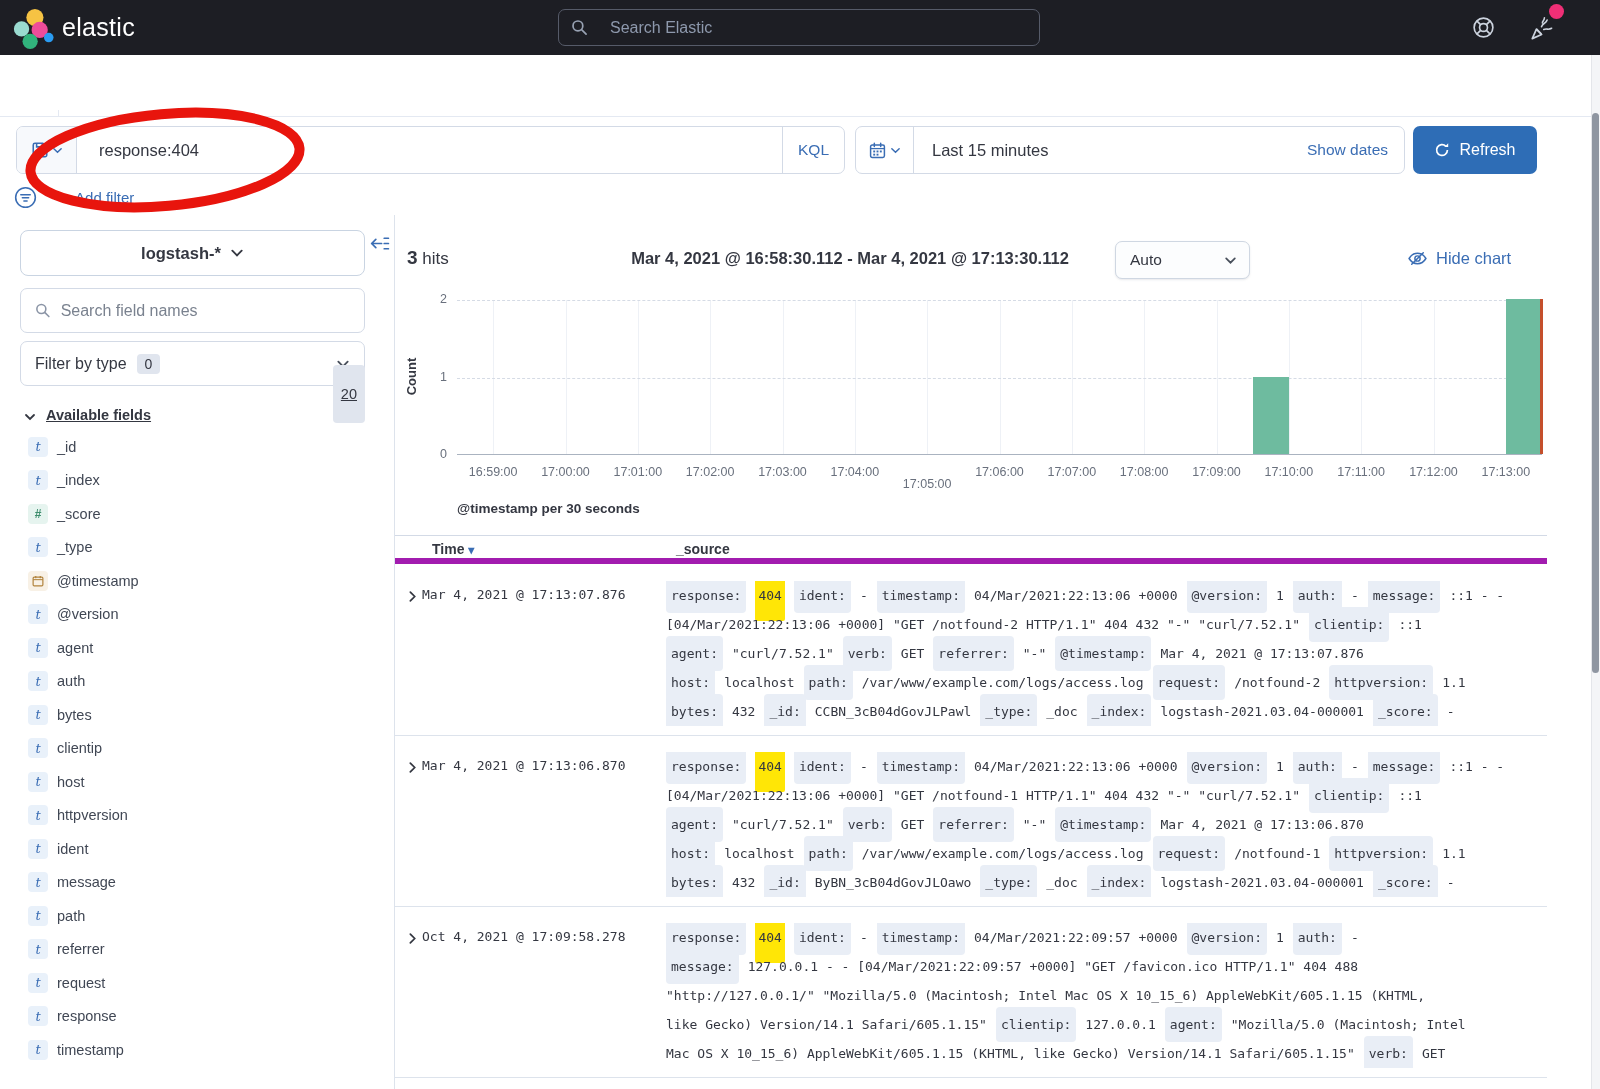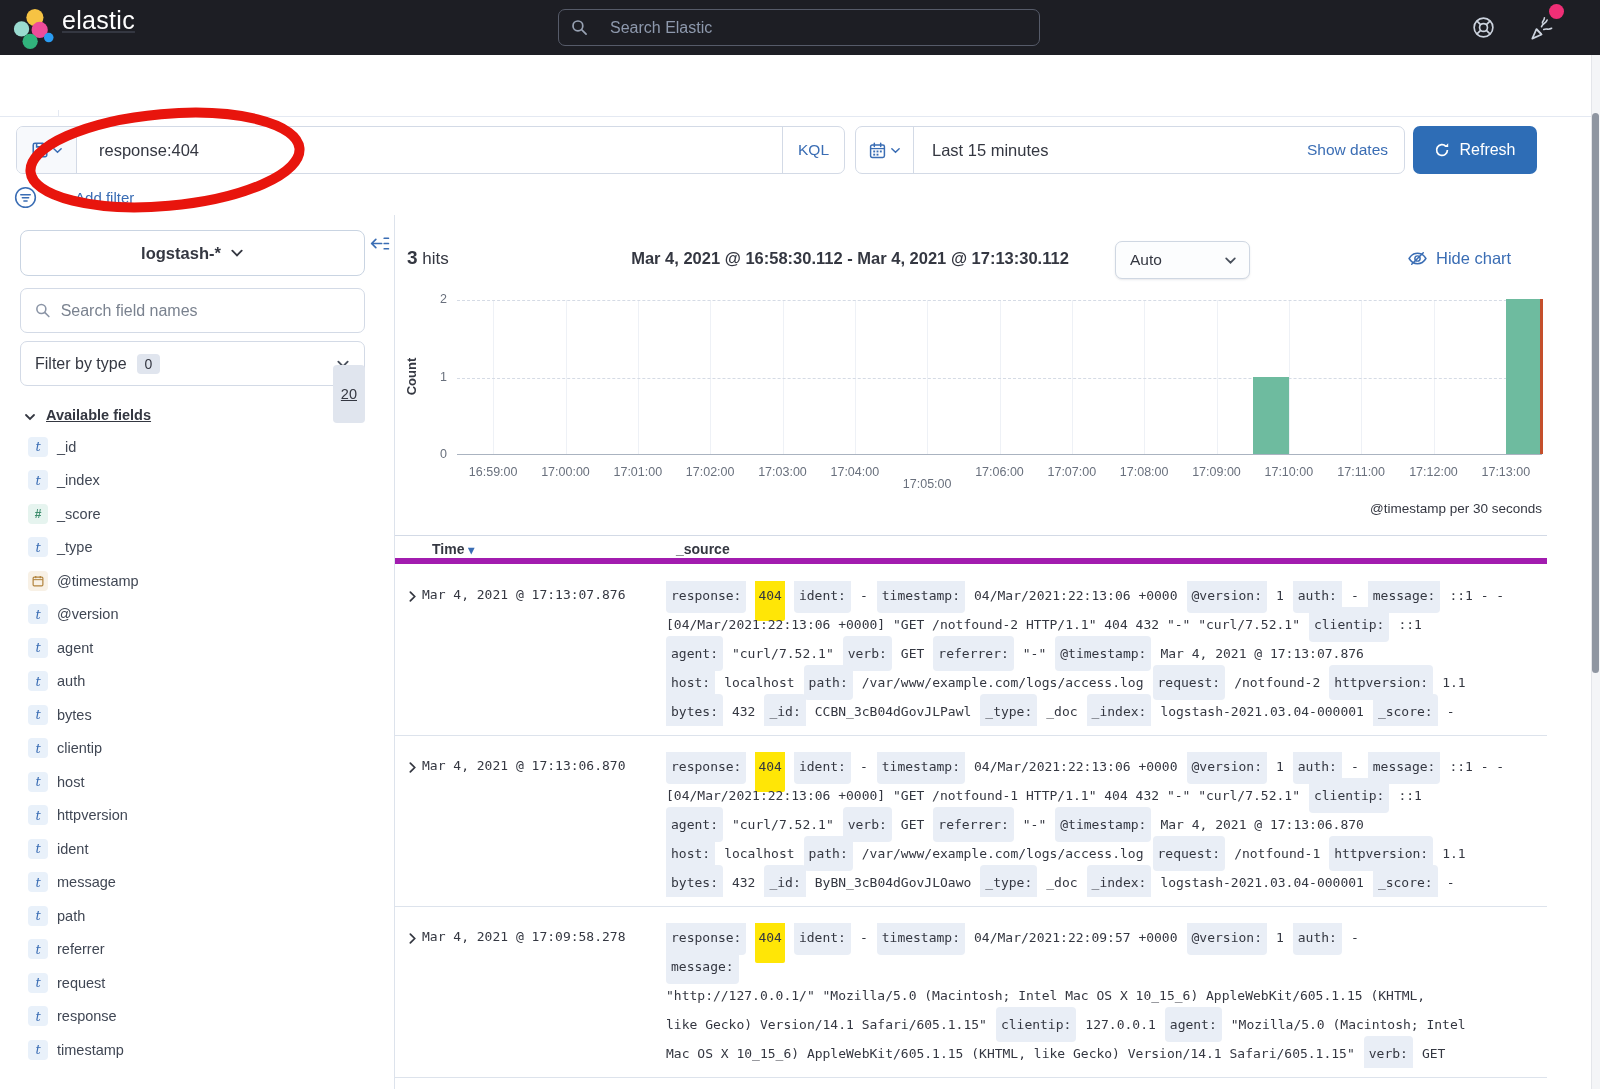--- a/index.html
+++ b/index.html
@@ -3,21 +3,21 @@
 <meta charset="utf-8">
 <style>
   * { margin:0; padding:0; box-sizing:border-box; }
   body { background:#fff; }
   .app { position:relative; width:1600px; height:1089px; overflow:hidden; background:#fff;
          font-family:"Liberation Sans", sans-serif; color:#343741; }
 
   
   .top-bar { position:absolute; left:0; top:0; width:1600px; height:55px; background:#1d1e24;
              display:flex; align-items:center; }
-  .logo-wrap { display:flex; align-items:flex-start; margin-left:12px;text-decoration:underline; }
+  .logo-wrap { display:flex; align-items:center; margin-left:12px; }
   .logo-text { color:#fff; font-size:25px; font-weight:500; letter-spacing:.3px; margin-left:8px; }
   .global-search { position:absolute; left:558px; top:9px; width:482px; height:37px;
                    border:1px solid #565b69; border-radius:7px; display:flex; align-items:center;
                    padding:0 12px; color:#8e99ad;gap:12px; }
   .global-search svg { flex:0 0 auto; }
   .global-search input { background:transparent; border:none; outline:none; color:#aeb6c4;
                          font-size:16px; margin-left:10px; width:100%; font-family:inherit; }
   .global-search input::placeholder { color:#8e99ad; }
   .hdr-icon { position:absolute; top:15px; color:#ccd3de; }
   .notif-dot { position:absolute; left:1549px; top:4px; width:15px; height:15px; border-radius:50%;
@@ -108,21 +108,21 @@
             transform:rotate(-90deg); font-size:13px; font-weight:bold; }
   .ytick { position:absolute; width:30px; left:22px; text-align:right; font-size:12.5px; color:#69707d; }
   .plot { position:absolute; left:62px; top:85px; width:1085px; height:155px; }
   .gridv { position:absolute; top:0; bottom:0; width:1px; background:#eef1f6; }
   .gridh { position:absolute; left:0; right:0; border-top:1px dashed #d5dbe5; }
   .baseline { position:absolute; left:0; right:0; bottom:0; height:1px; background:#aab3c0; }
   .bar { position:absolute; bottom:1px; background:#6ebb9f; }
   .end-marker { position:absolute; bottom:1px; width:3px; background:#c44f2c; }
   .xticks { position:absolute; left:62px; top:250px; width:1085px; height:16px; }
   .xticks span { position:absolute; transform:translateX(-50%); font-size:12.5px; color:#69707d; white-space:nowrap; }
-  .xlabel { position:absolute; left:62px; top:286px; width:1085px; text-align:right; font-size:13.5px; font-weight:normal; }
+  .xlabel { position:absolute; left:62px; top:286px; width:1085px; text-align:left; font-size:13.5px; font-weight:bold; }
 
   
   .tbl-head { position:absolute; left:0; top:320px; width:1152px; height:29px;
               border-top:1px solid #d3dae6; border-bottom:6px solid #a21caf; }
   .tbl-head .time-h { position:absolute; left:37px; top:5px; font-size:14px; font-weight:bold; cursor:pointer; }
   .sort-arrow { color:#3a6db4; font-size:12px; }
   .tbl-head .src-h { position:absolute; left:281px; top:5px; font-size:14px; font-weight:bold; }
   .doc-rows { position:absolute; left:0; top:350px; width:1152px; height:524px; overflow:hidden; }
   .doc-row { display:flex; border-bottom:1px solid #dde3ec; padding:16px 0 9px; }
   .expand { width:27px; padding-left:11px; padding-top:8px; color:#343741; cursor:pointer; flex:0 0 auto; }
@@ -497,24 +497,24 @@
             <div class="src-line"><span class="tok t">[04/Mar/2021:22:13:06 +0000] "GET /notfound-1 HTTP/1.1" 404 432 "-" "curl/7.52.1"</span><span class="tok f">clientip:</span><span class="tok t">::1</span></div>
             <div class="src-line"><span class="tok f">agent:</span><span class="tok t">"curl/7.52.1"</span><span class="tok f">verb:</span><span class="tok t">GET</span><span class="tok f">referrer:</span><span class="tok t">"-"</span><span class="tok f">@timestamp:</span><span class="tok t">Mar 4, 2021 @ 17:13:06.870</span></div>
             <div class="src-line"><span class="tok f">host:</span><span class="tok t">localhost</span><span class="tok f">path:</span><span class="tok t">/var/www/example.com/logs/access.log</span><span class="tok f">request:</span><span class="tok t">/notfound-1</span><span class="tok f">httpversion:</span><span class="tok t">1.1</span></div>
             <div class="src-line"><span class="tok f">bytes:</span><span class="tok t">432</span><span class="tok f">_id:</span><span class="tok t">ByBN_3cB04dGovJLOawo</span><span class="tok f">_type:</span><span class="tok t">_doc</span><span class="tok f">_index:</span><span class="tok t">logstash-2021.03.04-000001</span><span class="tok f">_score:</span><span class="tok t">-</span></div>
           </div>
         </div>
         <div class="doc-row">
           <div class="expand"><svg width="13" height="13" viewBox="0 0 12 12">
               <path d="M4 2l4 4-4 4" fill="none" stroke="currentColor" stroke-width="1.6" stroke-linecap="round"></path>
             </svg></div>
-          <div class="dtime">Mar 4, 2021 @ 17:09:58.278</div>
+          <div class="dtime">Oct 4, 2021 @ 17:09:58.278</div>
           <div class="dsource">
             <div class="src-line"><span class="tok f">response:</span><span class="tok h">404</span><span class="tok f">ident:</span><span class="tok t">-</span><span class="tok f">timestamp:</span><span class="tok t">04/Mar/2021:22:09:57 +0000</span><span class="tok f">@version:</span><span class="tok t">1</span><span class="tok f">auth:</span><span class="tok t">-</span></div>
-            <div class="src-line"><span class="tok f">message:</span></div>
+            <div class="src-line"><span class="tok f">message:</span><span class="tok t">127.0.0.1 - - [04/Mar/2021:22:09:57 +0000] "GET /favicon.ico HTTP/1.1" 404 488</span></div>
             <div class="src-line"><span class="tok t">"http://127.0.0.1/" "Mozilla/5.0 (Macintosh; Intel Mac OS X 10_15_6) AppleWebKit/605.1.15 (KHTML,</span></div>
             <div class="src-line"><span class="tok t">like Gecko) Version/14.1 Safari/605.1.15"</span><span class="tok f">clientip:</span><span class="tok t">127.0.0.1</span><span class="tok f">agent:</span><span class="tok t">"Mozilla/5.0 (Macintosh; Intel</span></div>
             <div class="src-line"><span class="tok t">Mac OS X 10_15_6) AppleWebKit/605.1.15 (KHTML, like Gecko) Version/14.1 Safari/605.1.15"</span><span class="tok f">verb:</span><span class="tok t">GET</span></div>
           </div>
         </div>
       </div>
   <div class="ytick" style="top: 232px;">0</div>
       <div class="ytick" style="top: 154.5px;">1</div>
       <div class="ytick" style="top: 77px;">2</div>
     </div>

